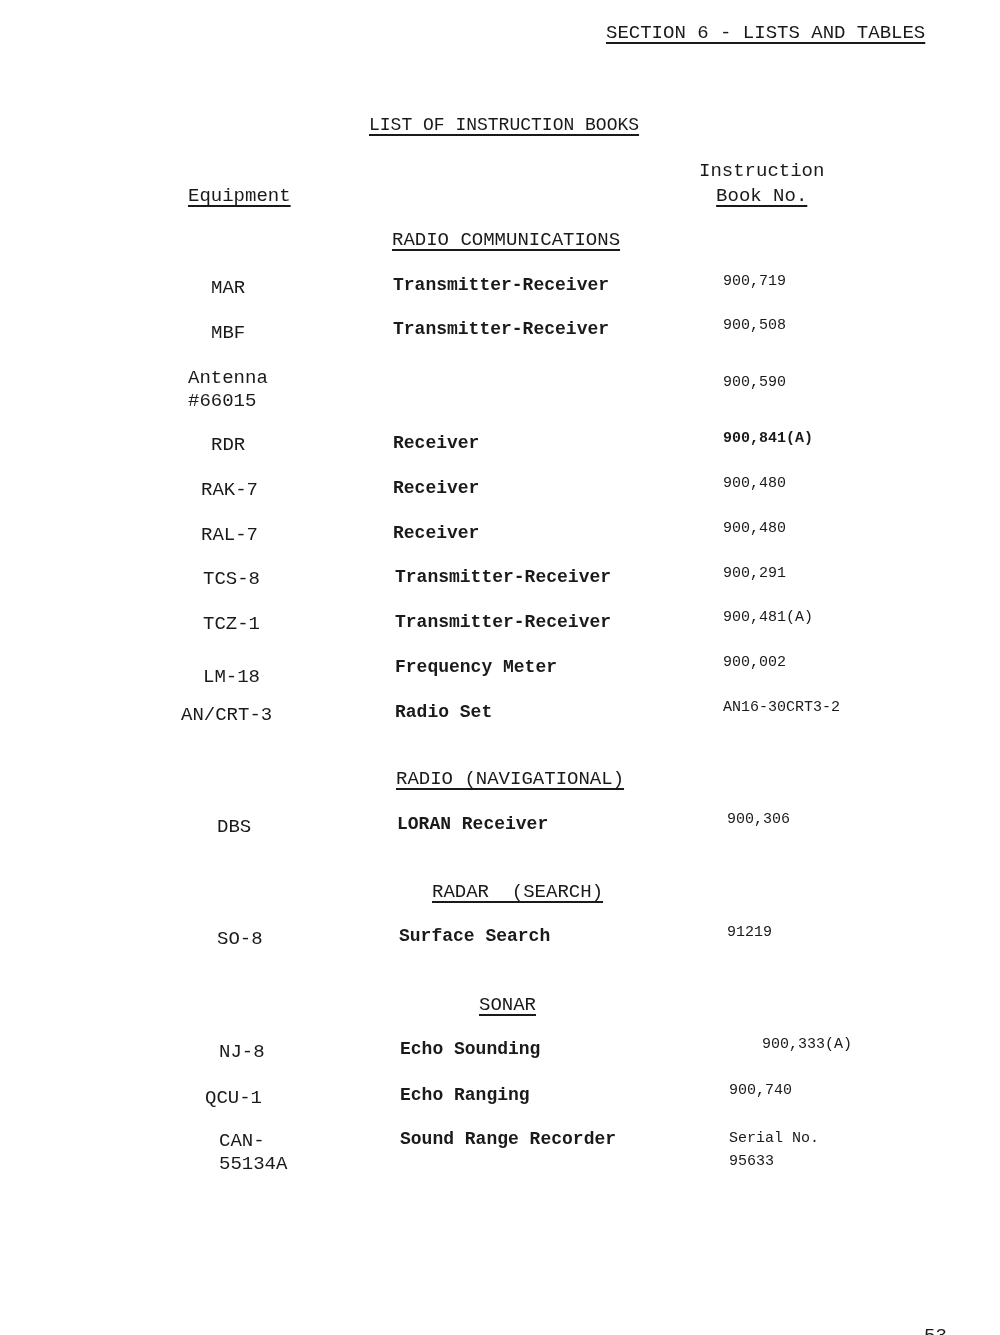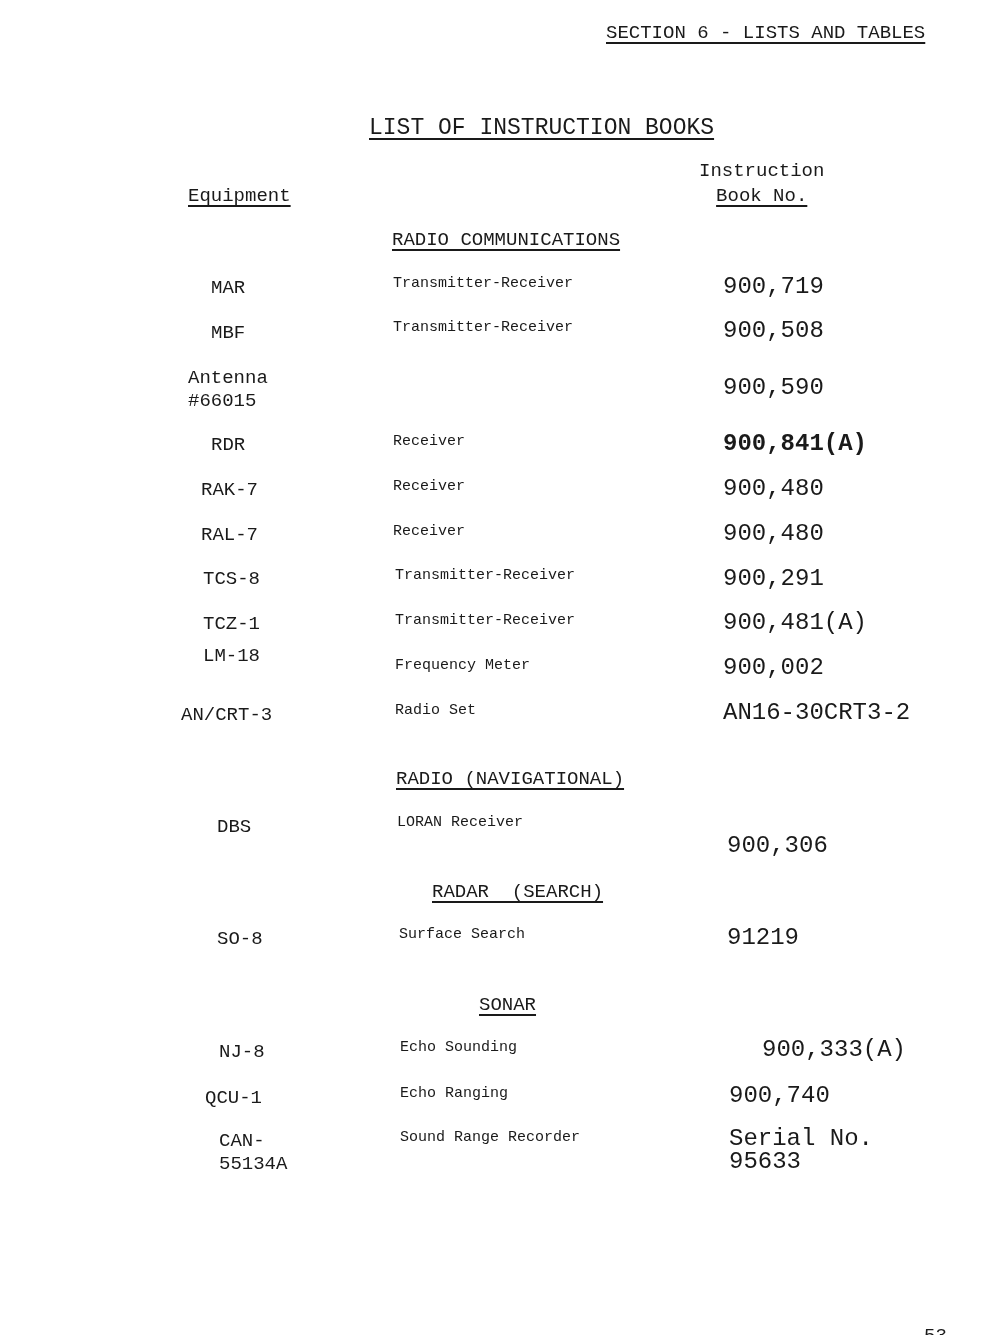--- a/index.html
+++ b/index.html
@@ -12,28 +12,28 @@
       height: 1335px;
       position: relative;
       overflow: hidden;
       font-family: "Liberation Mono", "DejaVu Sans Mono", monospace;
       color: #1a1a1a;
       font-size: 19px;
     }
     .abs { position: absolute; white-space: nowrap; }
     .ul { text-decoration: underline; text-decoration-thickness: 2px; text-underline-offset: 4px; }
     .hdr-section { left: 606px; top: 22px; font-size: 19px; }
-    .doc-title { left: 369px; top: 115px; font-size: 23px; }
+    .doc-title { left: 369px; top: 115px; font-size: 18px; }
     .col-equip { left: 188px; top: 185px; }
     .col-book { left: 699px; top: 159px; line-height: 25px; text-align: center; }
     .col-book .l2 { display: inline-block; }
     .cat { font-size: 19px; }
     .eq { font-size: 19px; }
-    .desc { font-size: 15px; }
-    .bk { font-size: 24px; }
+    .desc { font-size: 18px; font-weight: bold; }
+    .bk { font-size: 15px; }
     .multi { line-height: 23px; white-space: pre-line; }
     .page-num { left: 924px; top: 1325px; font-size: 19px; }
   </style>
 </head>
 <body>
 
 <div>
   <div class="abs hdr-section ul">SECTION 6 - LISTS AND TABLES</div>
   <div class="abs doc-title ul">LIST OF INSTRUCTION BOOKS</div>
 
@@ -70,33 +70,33 @@
   <div class="abs bk" style="left:723px;top:520px;">900,480</div>
 
   <div class="abs eq" style="left:203px;top:568px;">TCS-8</div>
   <div class="abs desc" style="left:395px;top:567px;">Transmitter-Receiver</div>
   <div class="abs bk" style="left:723px;top:565px;">900,291</div>
 
   <div class="abs eq" style="left:203px;top:613px;">TCZ-1</div>
   <div class="abs desc" style="left:395px;top:612px;">Transmitter-Receiver</div>
   <div class="abs bk" style="left:723px;top:609px;">900,481(A)</div>
 
-  <div class="abs eq" style="left:203px;top:645px;">LM-18</div>
+  <div class="abs eq" style="left:203px;top:666px;">LM-18</div>
   <div class="abs desc" style="left:395px;top:657px;">Frequency Meter</div>
   <div class="abs bk" style="left:723px;top:654px;">900,002</div>
 
   <div class="abs eq" style="left:181px;top:704px;">AN/CRT-3</div>
   <div class="abs desc" style="left:395px;top:702px;">Radio Set</div>
   <div class="abs bk" style="left:723px;top:699px;">AN16-30CRT3-2</div>
 
   <div class="abs cat ul" style="left:396px;top:768px;">RADIO (NAVIGATIONAL)</div>
 
   <div class="abs eq" style="left:217px;top:816px;">DBS</div>
   <div class="abs desc" style="left:397px;top:814px;">LORAN Receiver</div>
-  <div class="abs bk" style="left:727px;top:811px;margin-top:21px;">900,306</div>
+  <div class="abs bk" style="left:727px;top:811px;">900,306</div>
 
   <div class="abs cat ul" style="left:432px;top:881px;white-space:pre;">RADAR  (SEARCH)</div>
 
   <div class="abs eq" style="left:217px;top:928px;">SO-8</div>
   <div class="abs desc" style="left:399px;top:926px;">Surface Search</div>
   <div class="abs bk" style="left:727px;top:924px;">91219</div>
 
   <div class="abs cat ul" style="left:479px;top:994px;">SONAR</div>
 
   <div class="abs eq" style="left:219px;top:1041px;">NJ-8</div>

